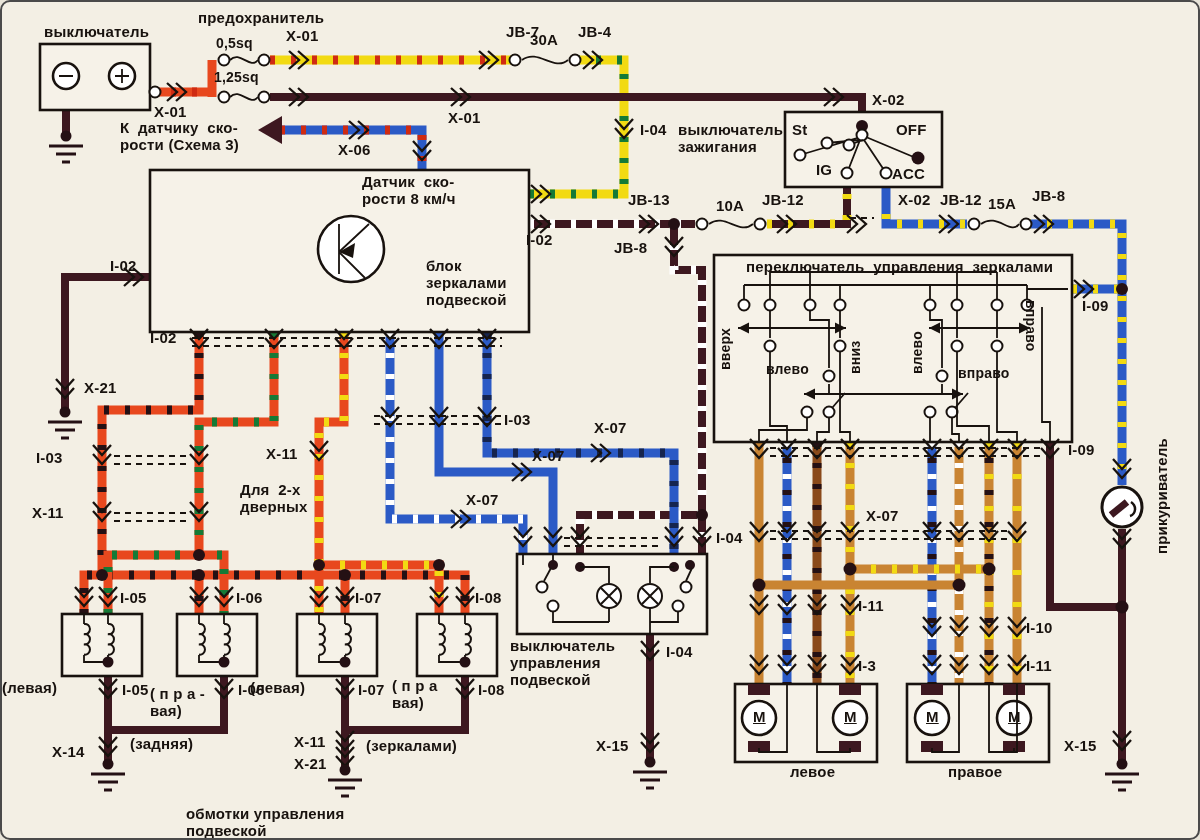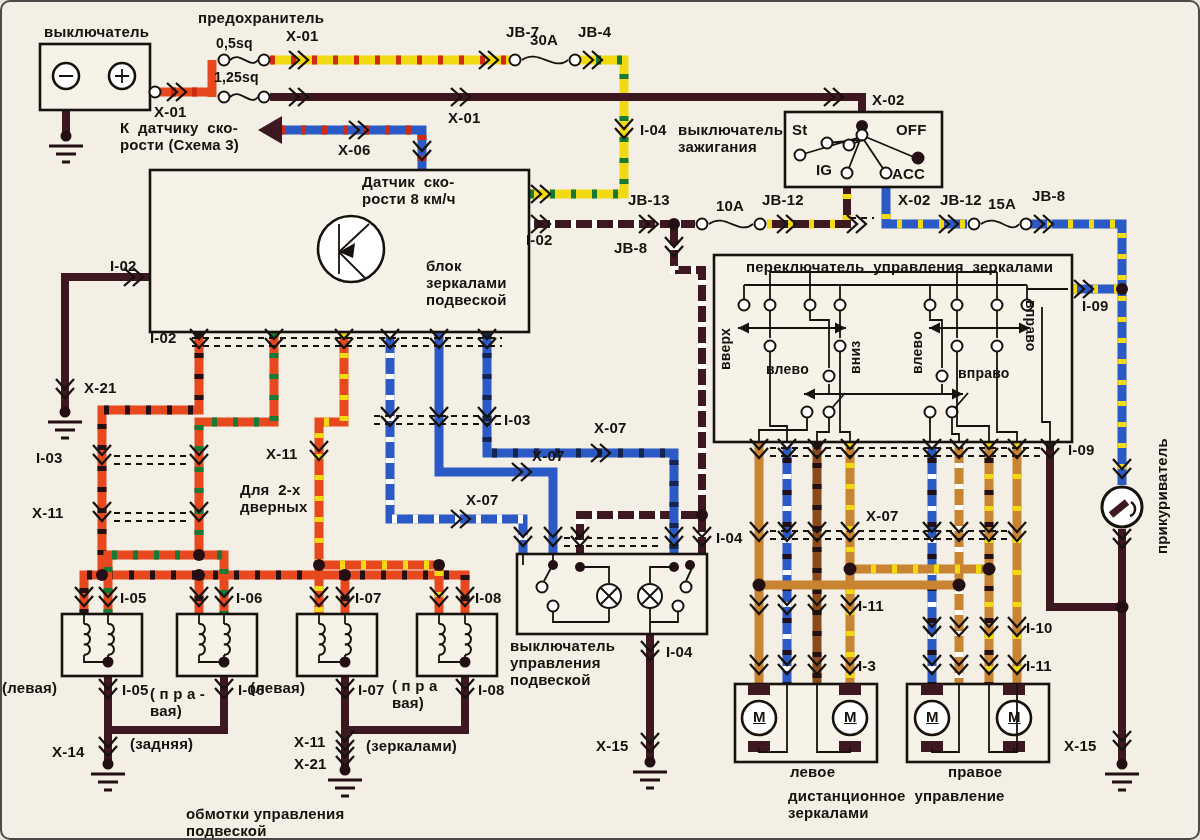--- a/index.html
+++ b/index.html
@@ -517,21 +517,19 @@
 <span class="lb s14" style="left:956px;top:364px">вправо</span>
 <span class="lb" style="left:1080px;top:296px">I-09</span>
 <span class="lb" style="left:1066px;top:440px">I-09</span>
 <span class="lb" style="left:864px;top:506px">X-07</span>
 <span class="lb" style="left:856px;top:596px">I-11</span>
 <span class="lb" style="left:1024px;top:618px">I-10</span>
 <span class="lb" style="left:856px;top:656px">I-3</span>
 <span class="lb" style="left:1024px;top:656px">I-11</span>
 <span class="lb" style="left:788px;top:762px">левое</span>
 <span class="lb" style="left:946px;top:762px">правое</span>
-<span class="lb" style="left:786px;top:786px">дистанционное  управление
-зеркалами</span>
 <span class="lb rotccw" style="left:1152px;top:552px">прикуриватель</span>
 <span class="lb" style="left:1062px;top:736px">X-15</span>
 <span class="lb mm" style="left:751px;top:707px">М</span>
 <span class="lb mm" style="left:842px;top:707px">М</span>
 <span class="lb mm" style="left:924px;top:707px">М</span>
 <span class="lb mm" style="left:1006px;top:707px">М</span>
 </div>
 
 </body></html>

